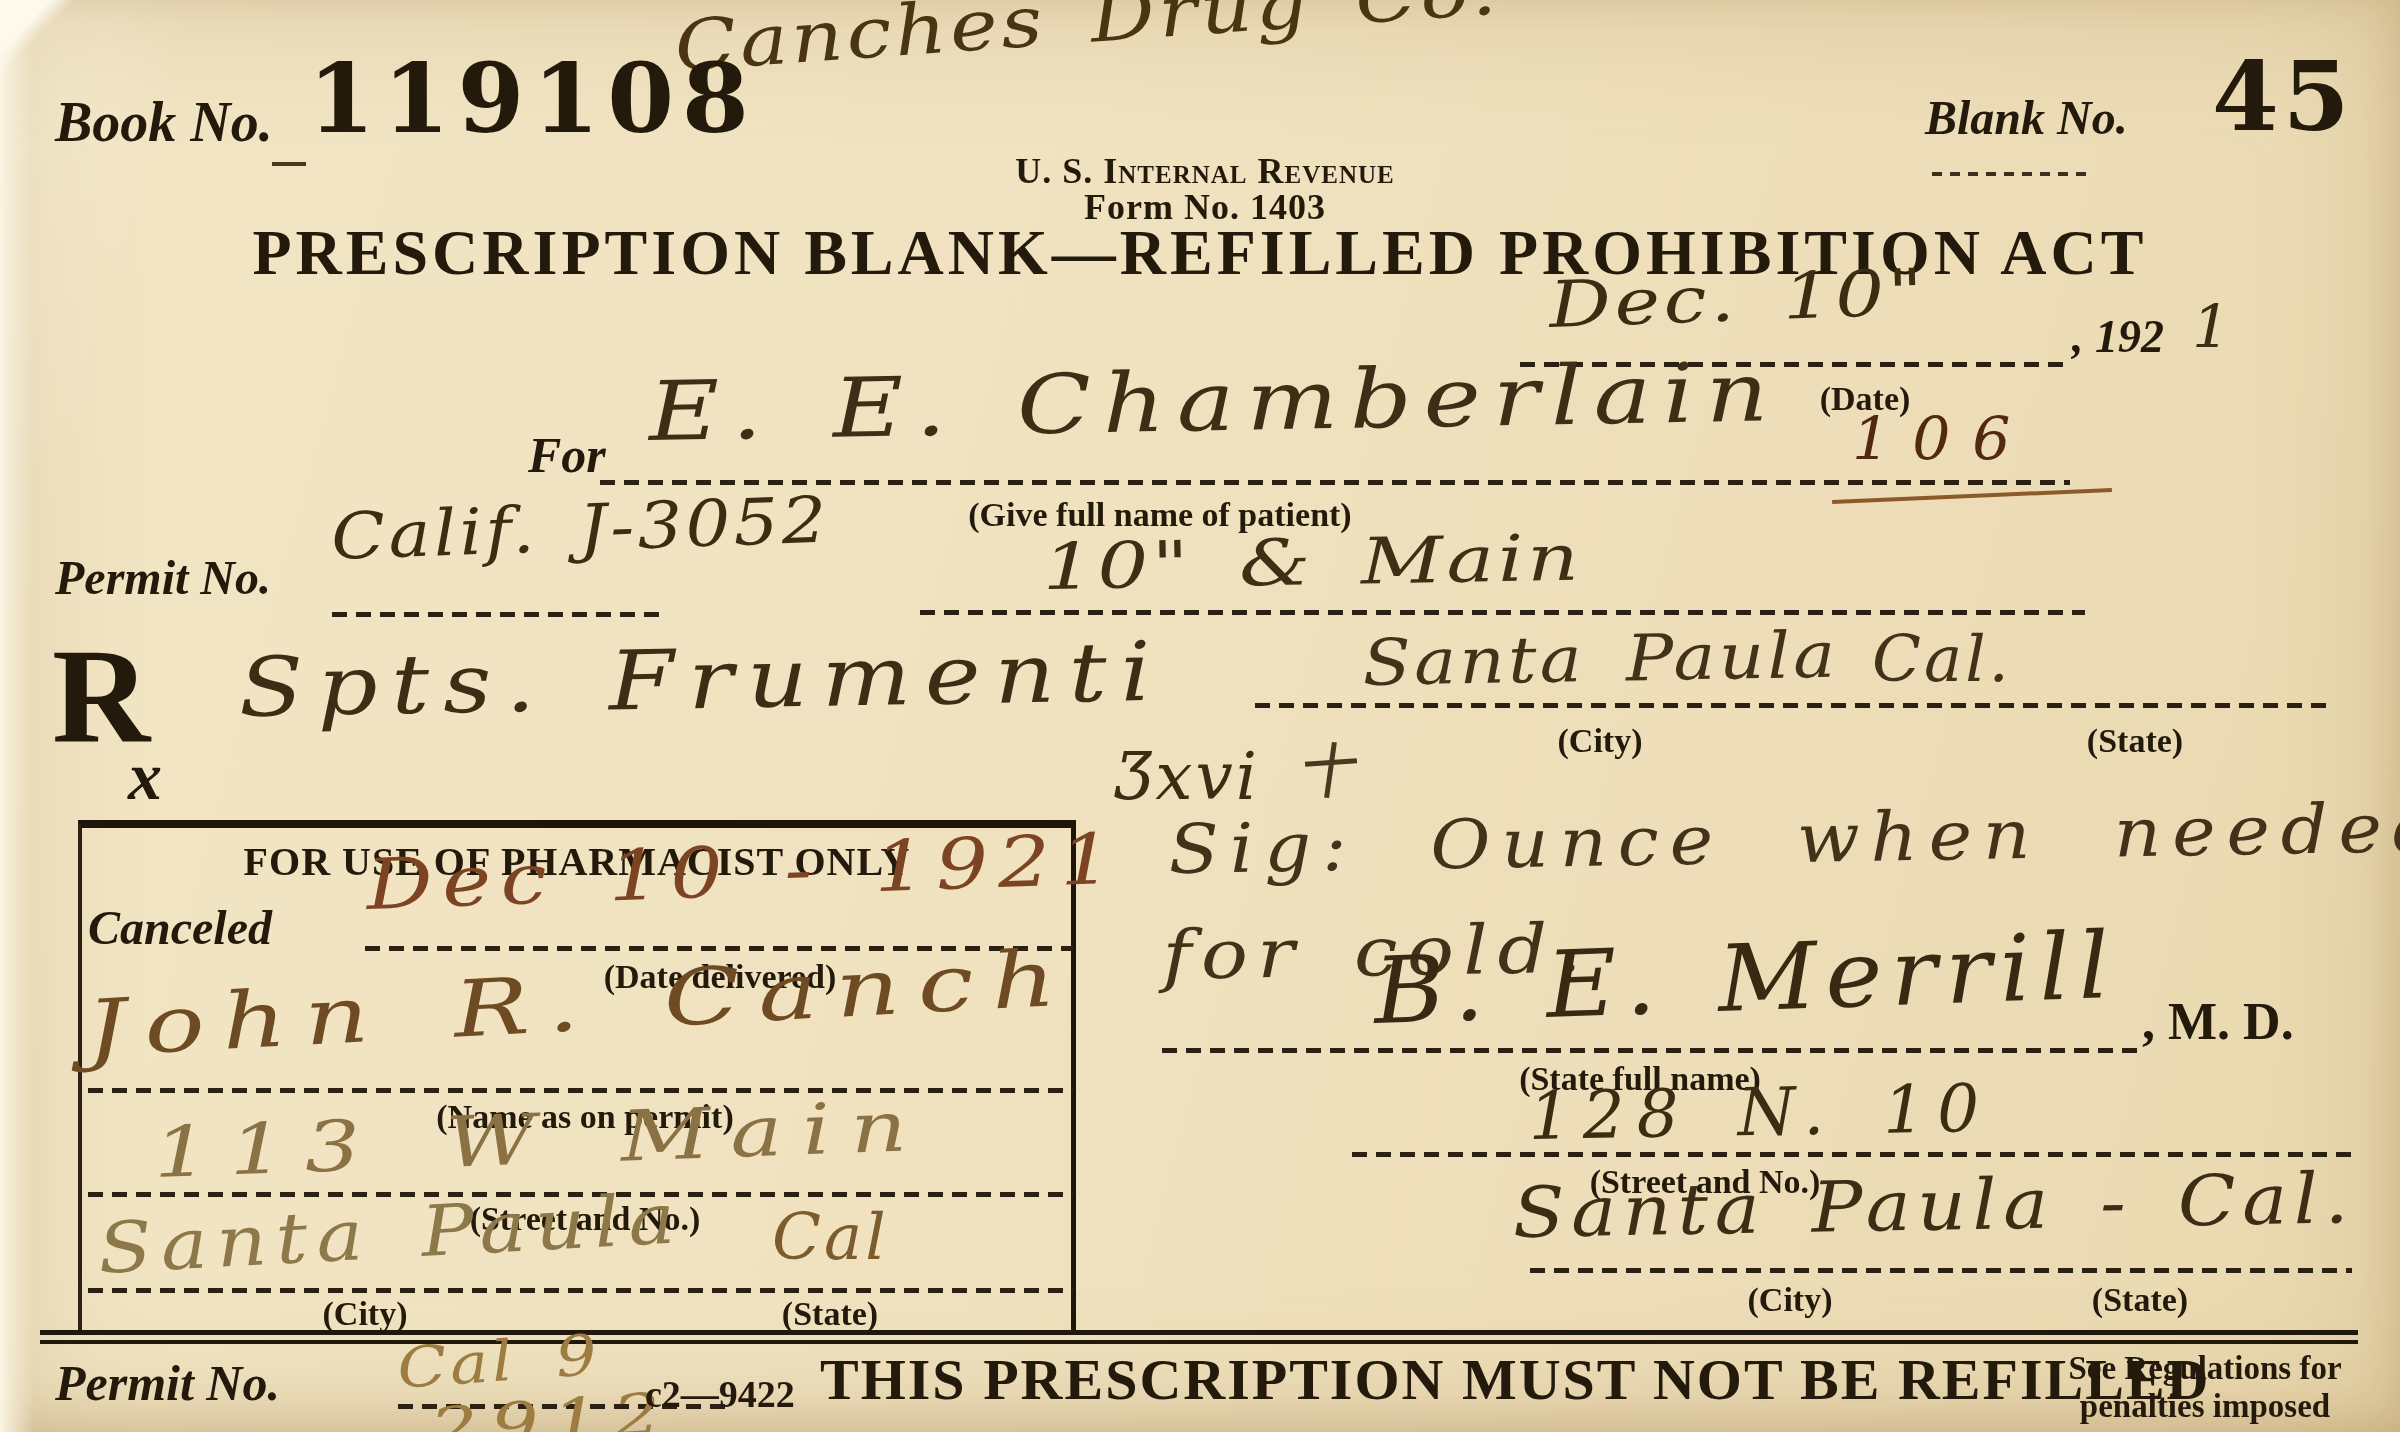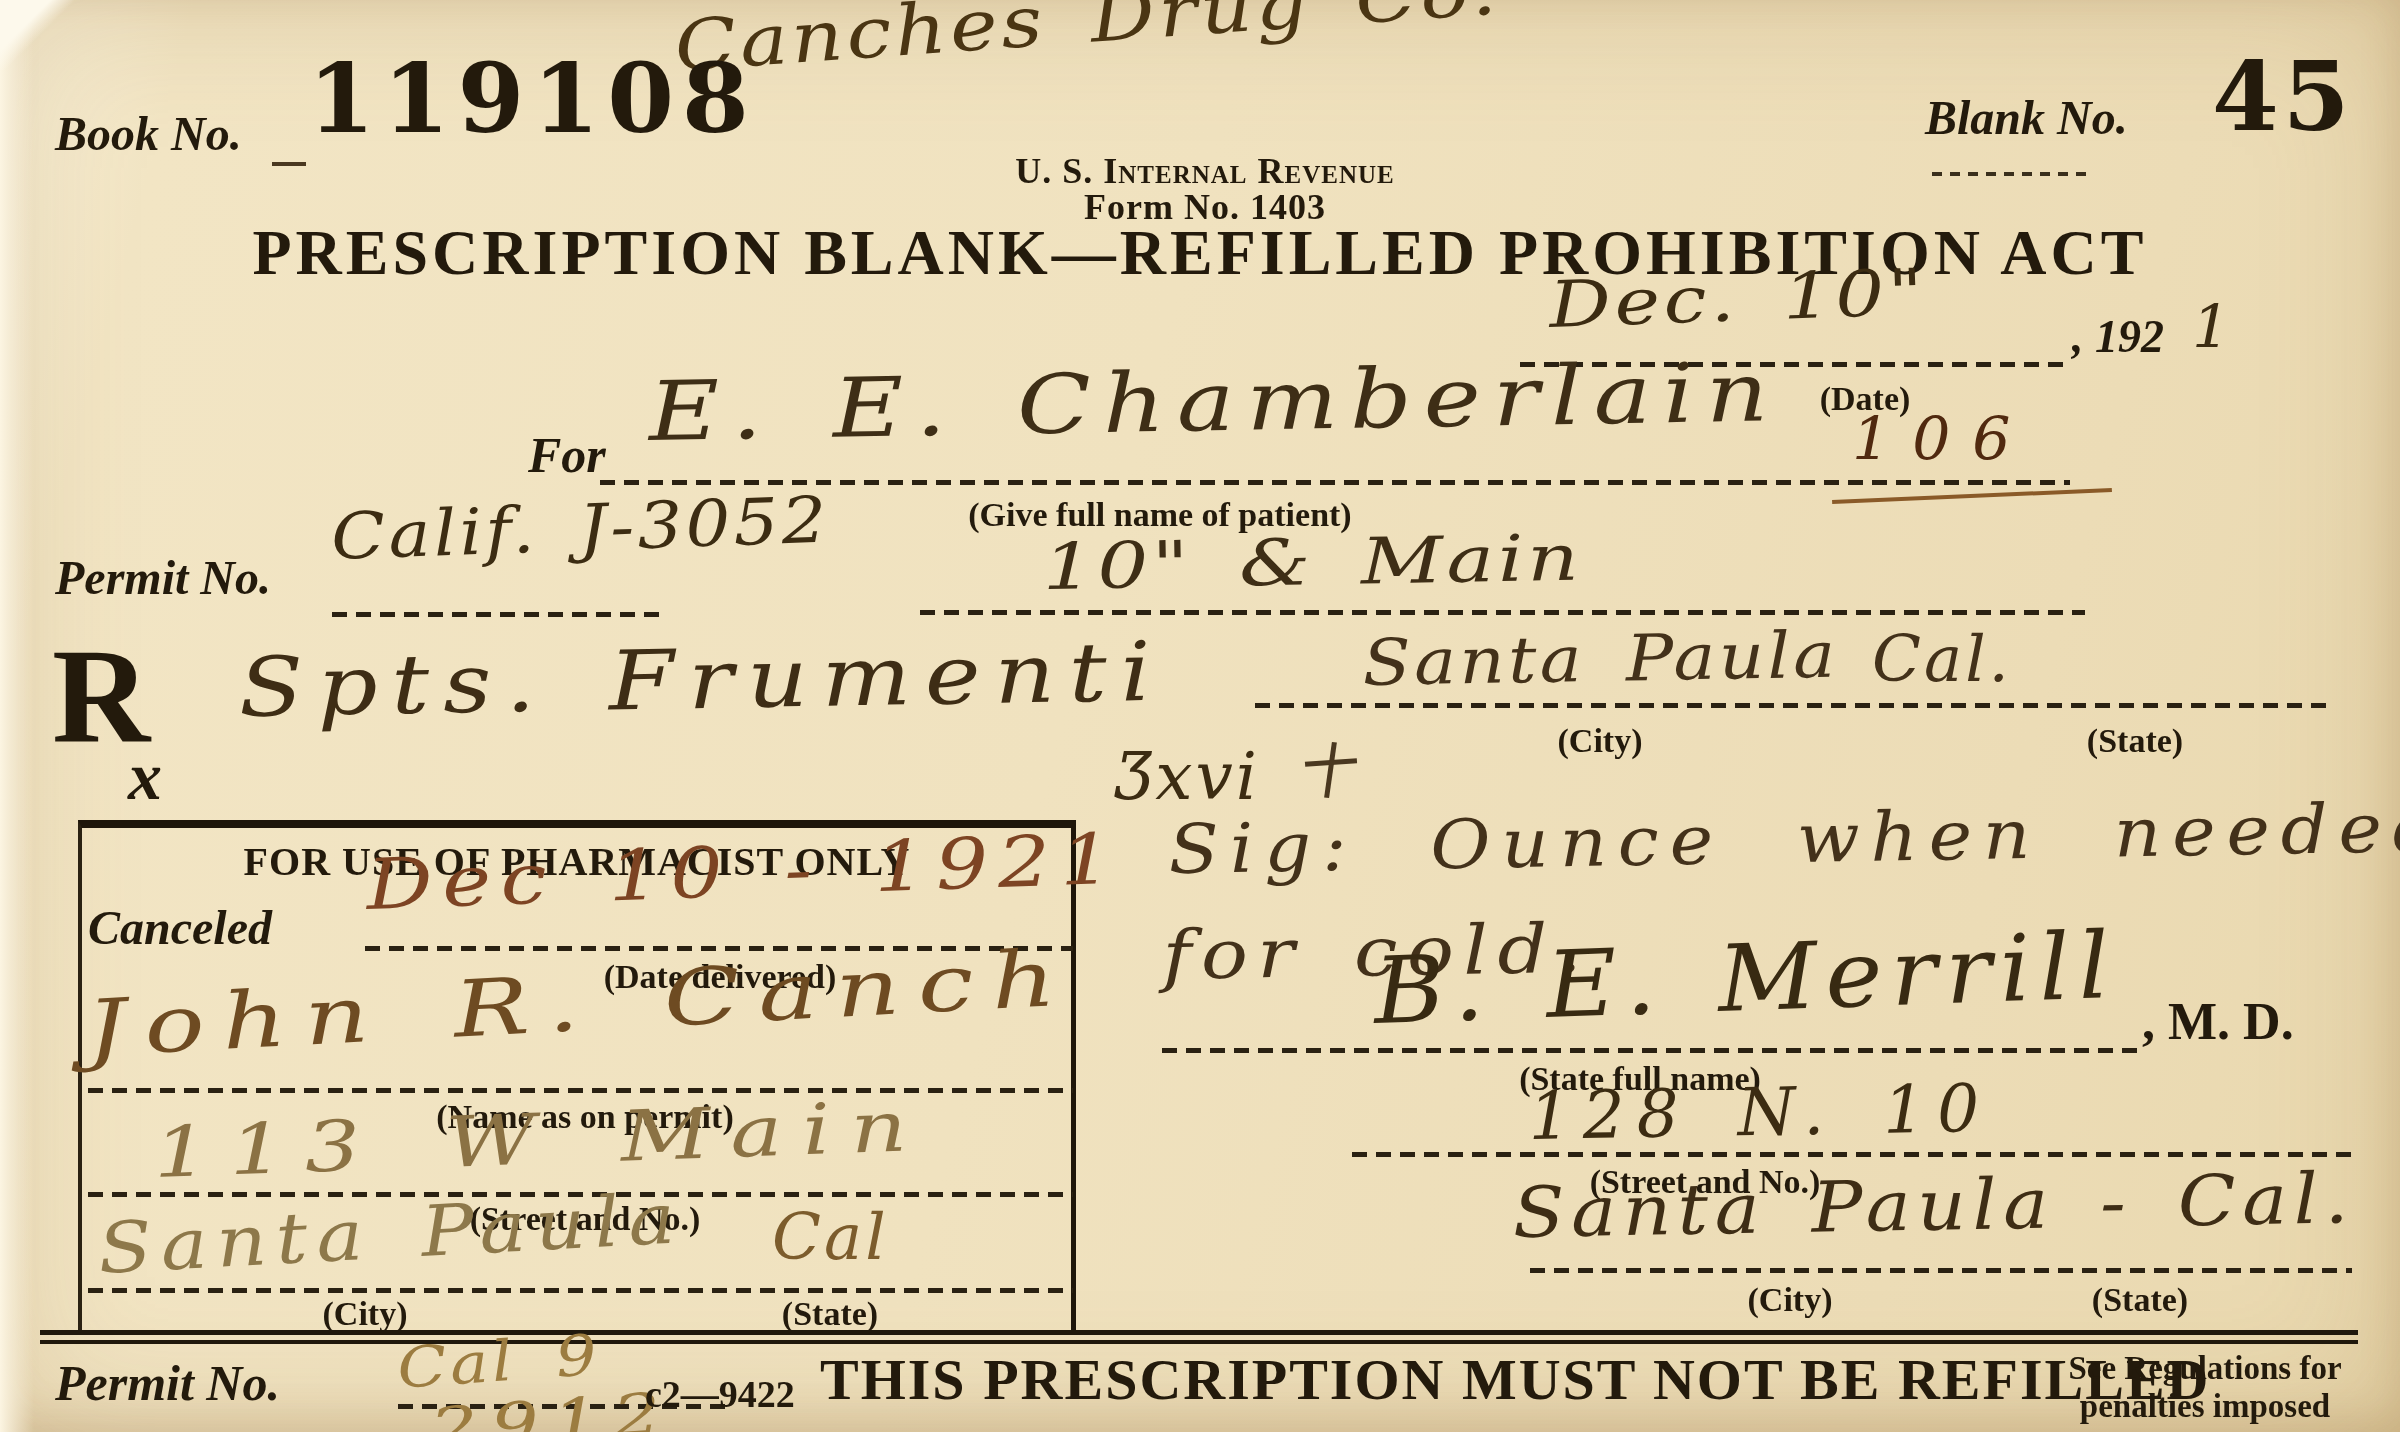--- a/index.html
+++ b/index.html
@@ -33,21 +33,21 @@
 </style>
 </head>
 <body>
 
 <div id="paper">
   <div class="edge-left"></div>
   <div class="corner"></div>
 
   <div class="hand" style="left:672px;top:6px;font-size:70px;color:#4a3513;transform:rotate(-4deg) scaleX(1.15);">Canches Drug Co.</div>
 
-  <div class="print pi" style="left:55px;top:106px;font-size:48px;">Book No.</div>
+  <div class="print pi" style="left:55px;top:90px;font-size:56px;">Book No.</div>
   <div class="mark" style="left:272px;top:162px;width:34px;height:4px;"></div>
   <div class="print" style="left:308px;top:42px;font-size:96px;letter-spacing:8px;font-family:'DejaVu Serif',serif;">119108</div>
 
   <div class="print ctr sc" style="left:805px;top:150px;width:800px;font-size:36px;letter-spacing:1px;">U. S. Internal Revenue</div>
   <div class="print ctr" style="left:805px;top:186px;width:800px;font-size:36px;letter-spacing:1px;">Form No. 1403</div>
 
   <div class="print pi" style="left:1925px;top:90px;font-size:48px;">Blank No.</div>
   <div class="dl-thin" style="left:1932px;top:172px;width:160px;"></div>
   <div class="print" style="left:2212px;top:40px;font-size:96px;letter-spacing:4px;font-family:'DejaVu Serif',serif;">45</div>
 

